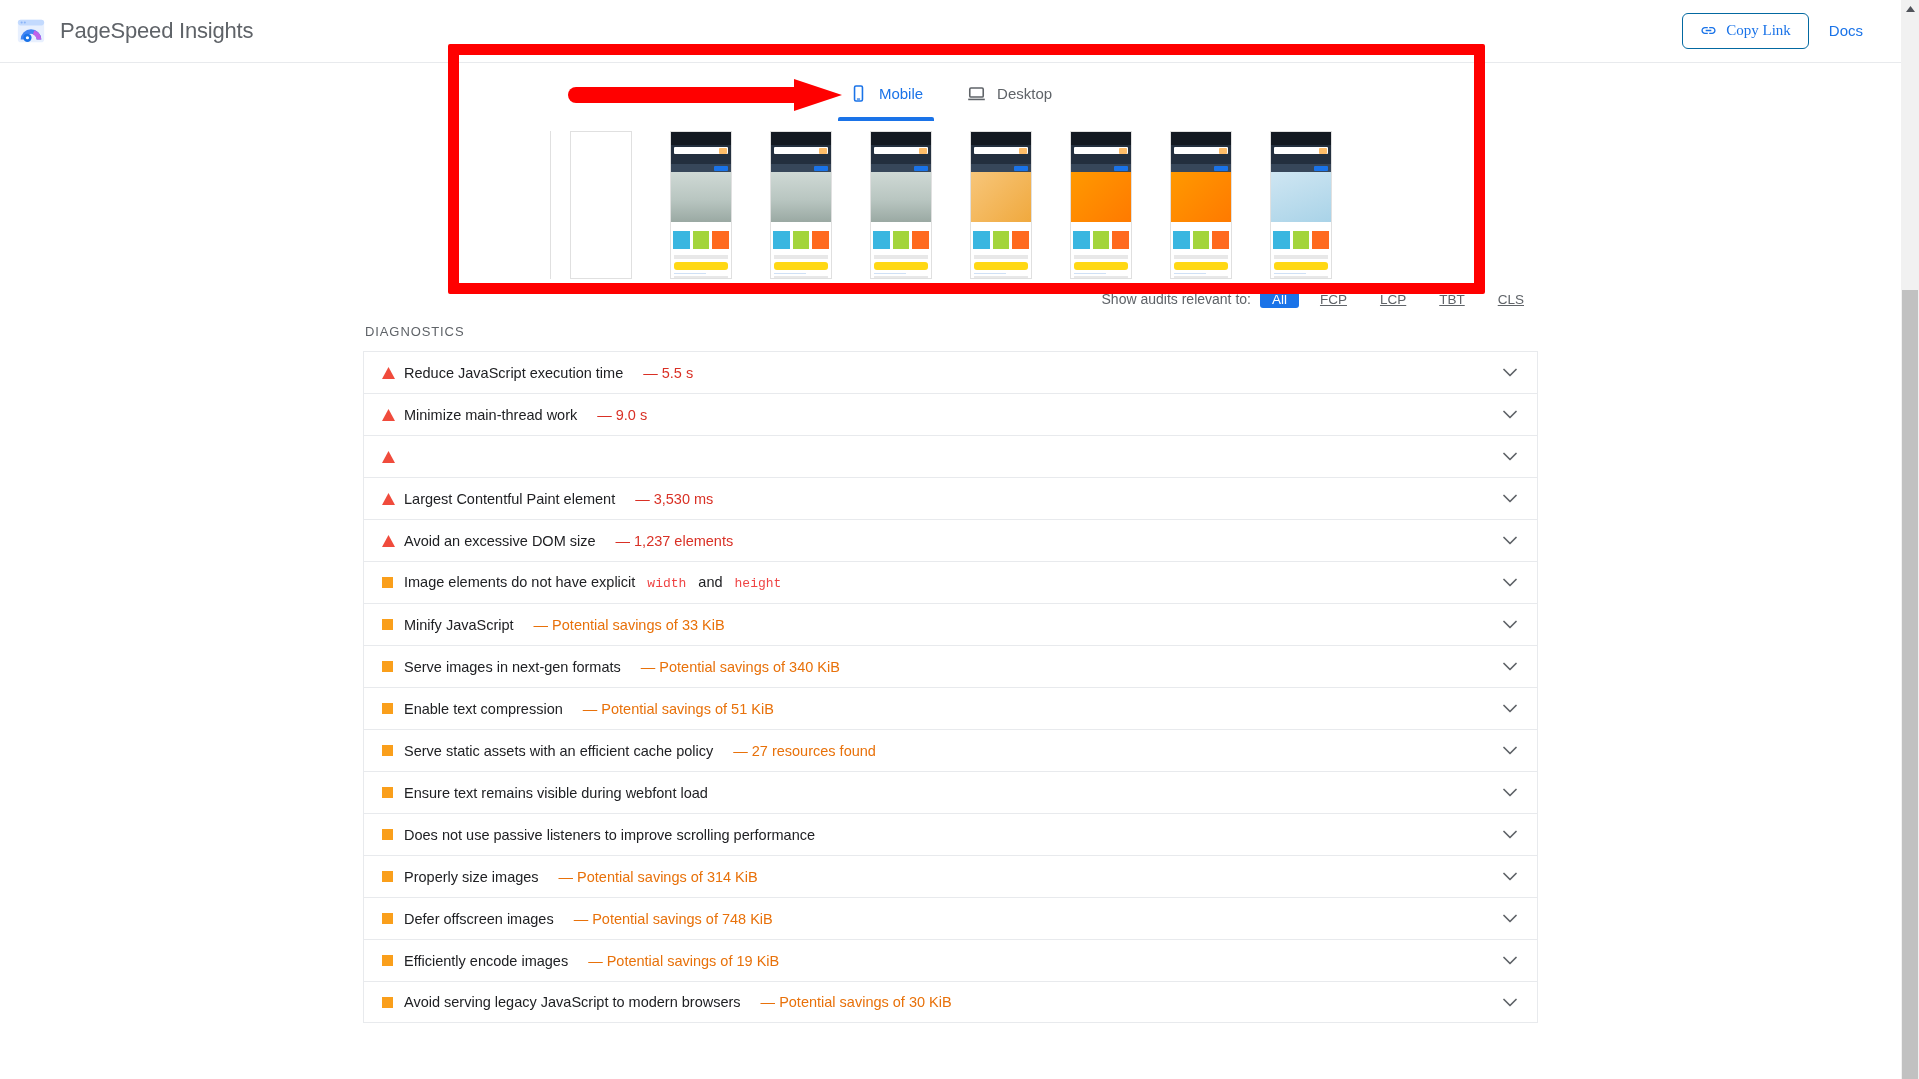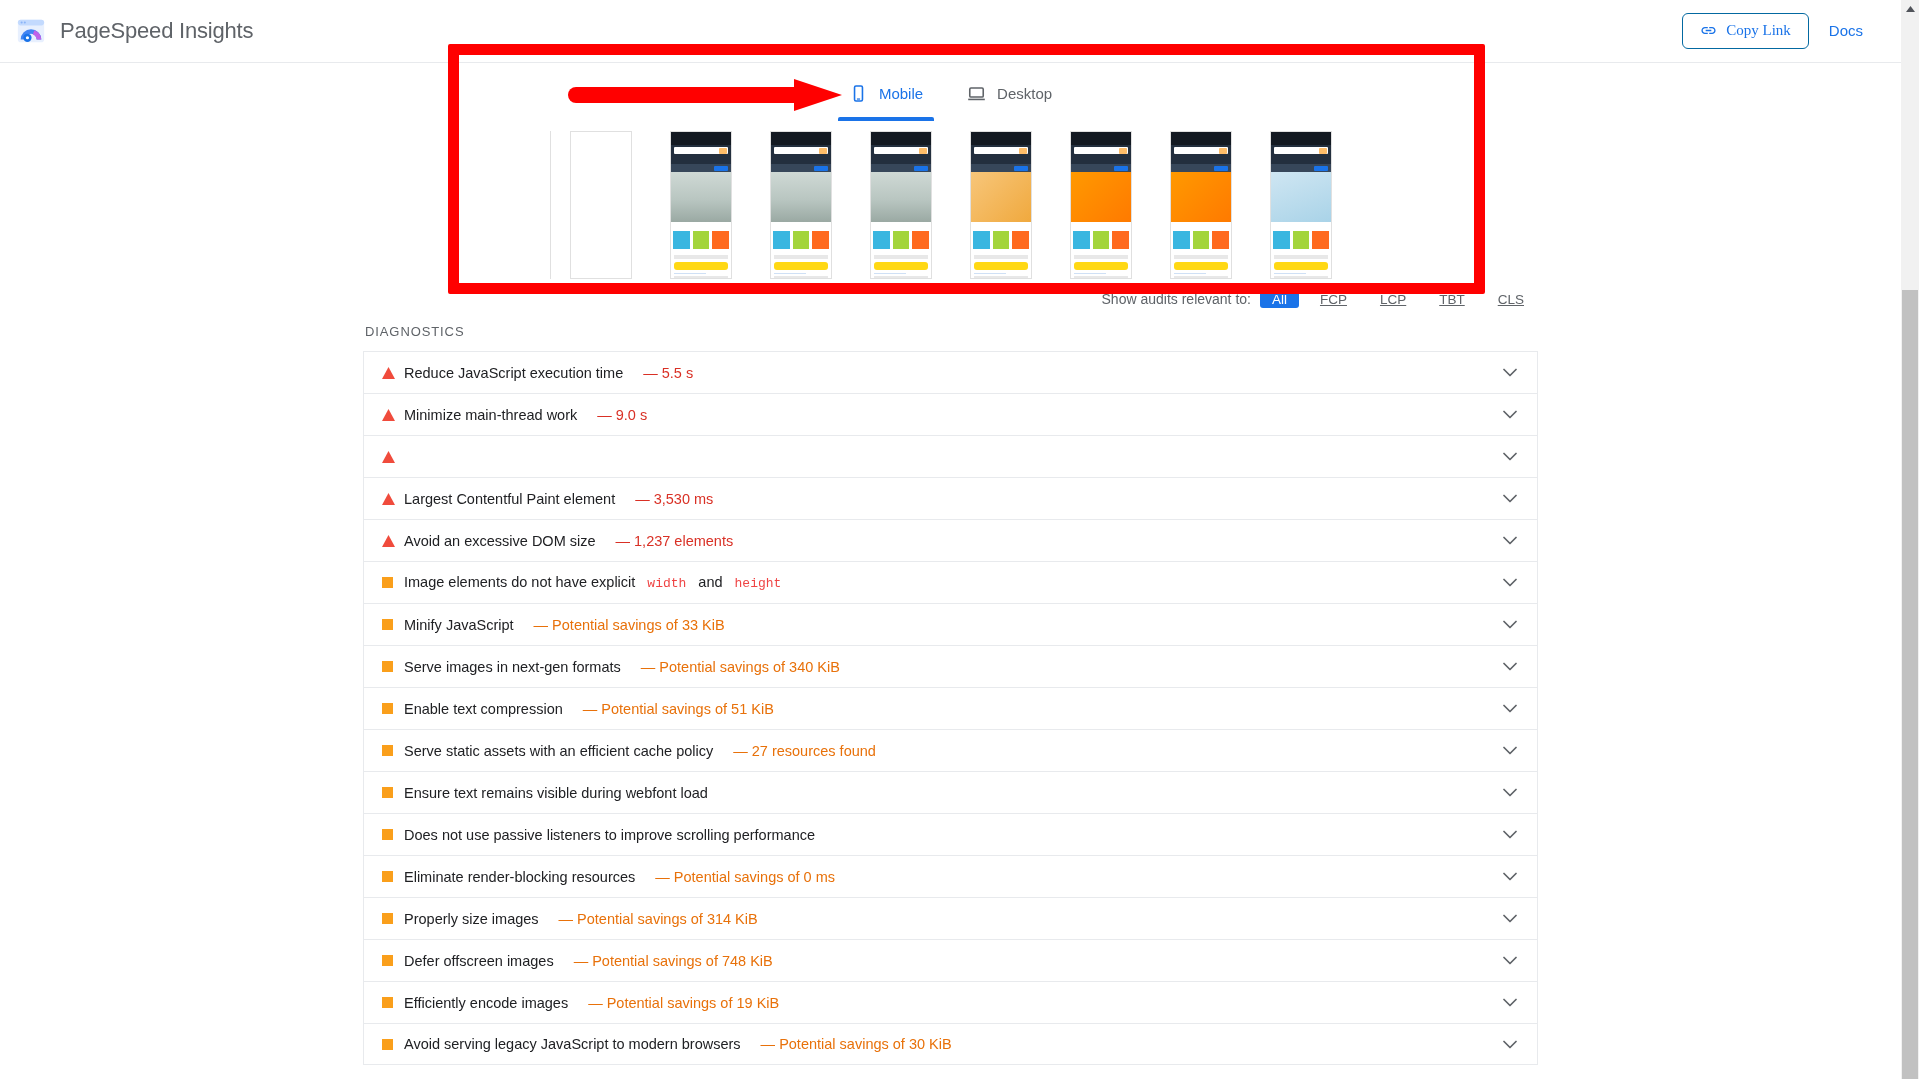--- a/index.html
+++ b/index.html
@@ -716,36 +716,20 @@
           </svg>
         </span>
       </div>
       <div class="audit-row">
         <span class="sev">
           <svg width="11" height="11" viewBox="0 0 11 11" xmlns="http://www.w3.org/2000/svg">
             <rect width="11" height="11" fill="#fa9f1b"></rect>
           </svg>
         </span>
         <span class="audit-text">
-          <span class="audit-title">Eliminate render-blocking resources</span>
-          <span class="audit-value warn">— Potential savings of 0 ms</span>
-        </span>
-        <span class="chevron">
-          <svg width="14" height="9" viewBox="0 0 14 9" fill="none" stroke="#5f6368" stroke-width="1.7" stroke-linecap="round" stroke-linejoin="round" xmlns="http://www.w3.org/2000/svg">
-            <path d="M1 1.5 L7 7.5 L13 1.5"></path>
-          </svg>
-        </span>
-      </div>
-      <div class="audit-row">
-        <span class="sev">
-          <svg width="11" height="11" viewBox="0 0 11 11" xmlns="http://www.w3.org/2000/svg">
-            <rect width="11" height="11" fill="#fa9f1b"></rect>
-          </svg>
-        </span>
-        <span class="audit-text">
           <span class="audit-title">Properly size images</span>
           <span class="audit-value warn">— Potential savings of 314 KiB</span>
         </span>
         <span class="chevron">
           <svg width="14" height="9" viewBox="0 0 14 9" fill="none" stroke="#5f6368" stroke-width="1.7" stroke-linecap="round" stroke-linejoin="round" xmlns="http://www.w3.org/2000/svg">
             <path d="M1 1.5 L7 7.5 L13 1.5"></path>
           </svg>
         </span>
       </div>
       <div class="audit-row">

